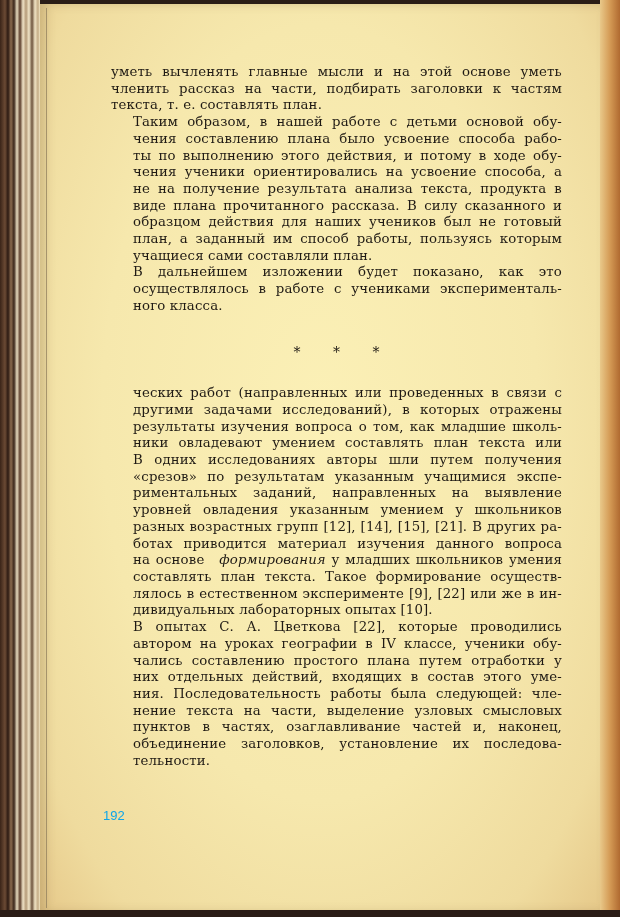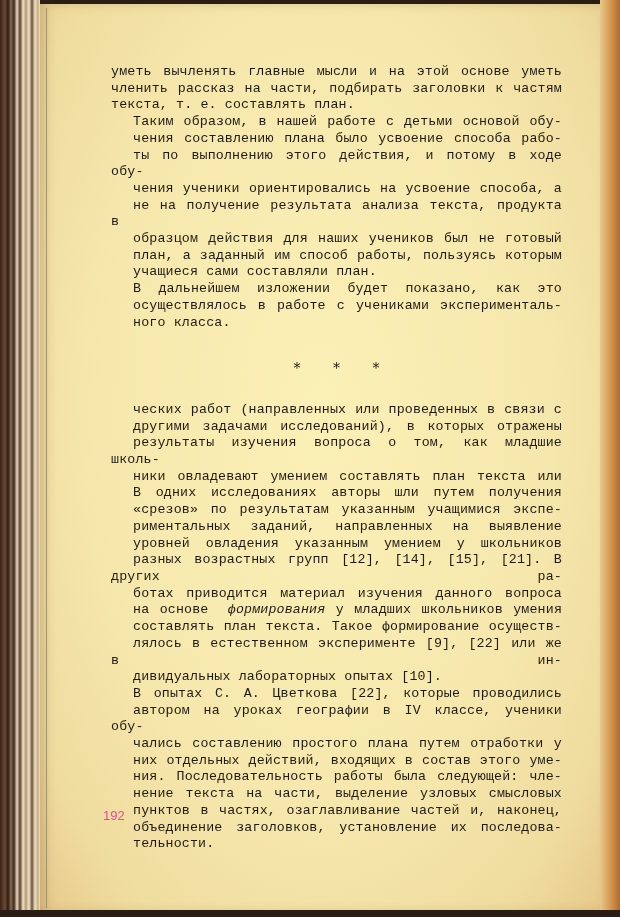--- a/index.html
+++ b/index.html
@@ -40,36 +40,36 @@
       font-size: 13.3px;
       line-height: 16.7px;
       letter-spacing: 0.15px;
     }
     .text-block p {
       margin: 0;
       text-align: justify;
       text-align-last: left;
     }
     .text-block p.indent { text-indent: 22px; }
-    .text-block p .line { display: block; text-align: justify; text-align-last: justify; font-family: Liberation Mono, monospace; }
+    .text-block p .line { display: block; text-align: justify; text-align-last: justify; }
     .text-block p .line.last { text-align-last: left; }
     .separator {
       text-align: center;
       margin: 29px 0 25px 0;
       font-size: 14px;
       letter-spacing: 14px;
       padding-left: 14px;
       color: #1f1a14;
     }
     em { font-style: italic; margin-left: 9px; }
     .page-number {
       position: absolute; left: 103px; top: 808px;
       font-family: "Liberation Sans", sans-serif;
       font-size: 13px;
-      color: #ec4899;
+      color: #0ea5e9;
     }
   </style>
 </head>
 <body>
 
 <div class="spine"></div>
 <div class="top-band"></div>
 <div class="page"></div>
 <div class="page-right-edge"></div>
 <div class="bottom-band"></div>
@@ -80,20 +80,21 @@
     <span class="line">уметь вычленять главные мысли и на этой основе уметь</span>
     <span class="line">членить рассказ на части, подбирать заголовки к частям</span>
     <span class="line last">текста, т. е. составлять план.</span>
   </p>
   <p class="indent">
     <span class="line">Таким образом, в нашей работе с детьми основой обу-</span>
     <span class="line">чения составлению плана было усвоение способа рабо-</span>
     <span class="line">ты по выполнению этого действия, и потому в ходе обу-</span>
     <span class="line">чения ученики ориентировались на усвоение способа, а</span>
     <span class="line">не на получение результата анализа текста, продукта в</span>
+    <span class="line">виде плана прочитанного рассказа. В силу сказанного и</span>
     <span class="line">образцом действия для наших учеников был не готовый</span>
     <span class="line">план, а заданный им способ работы, пользуясь которым</span>
     <span class="line last">учащиеся сами составляли план.</span>
   </p>
   <p class="indent">
     <span class="line">В дальнейшем изложении будет показано, как это</span>
     <span class="line">осуществлялось в работе с учениками эксперименталь-</span>
     <span class="line last">ного класса.</span>
   </p>
 

